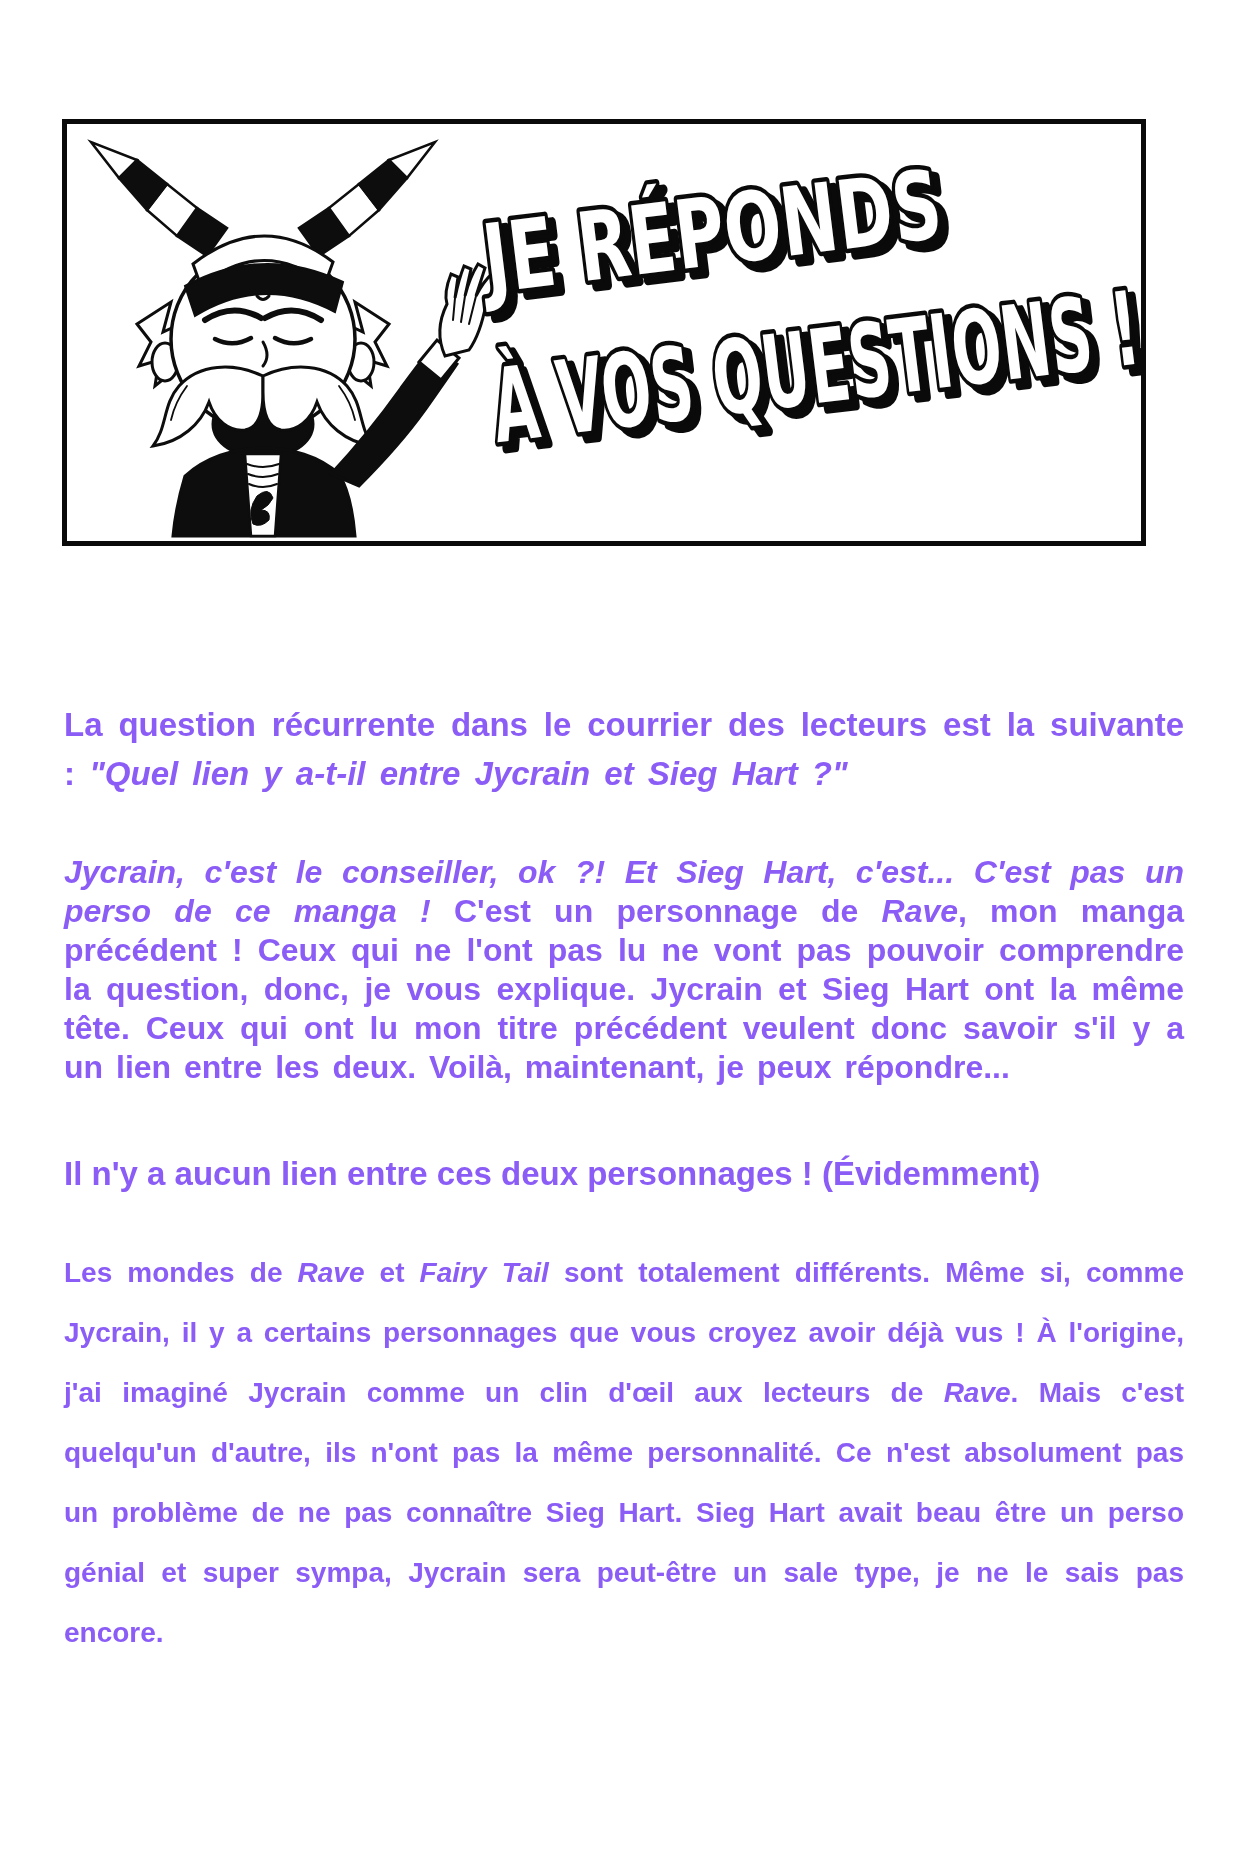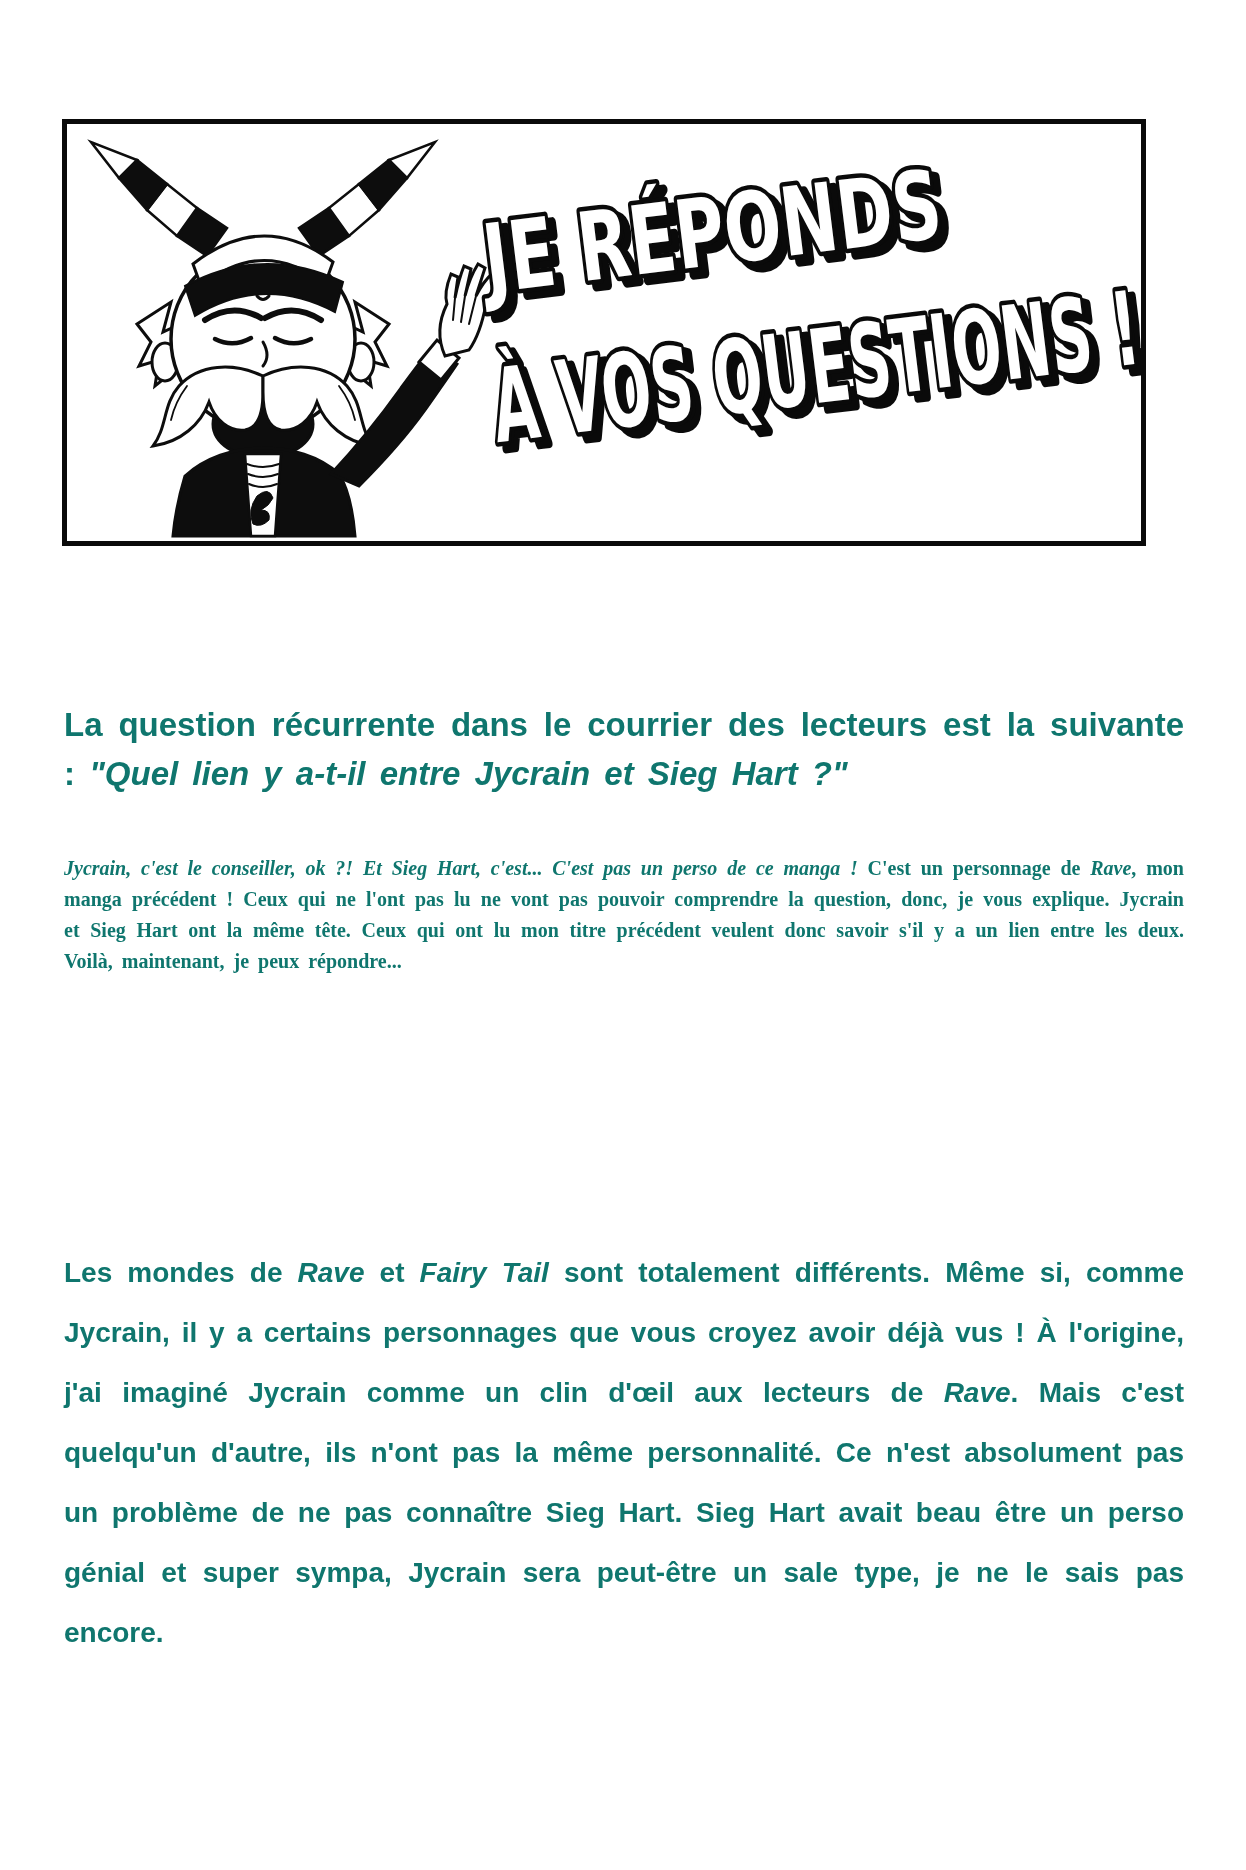--- a/index.html
+++ b/index.html
@@ -16,23 +16,23 @@
                  font-family:"DejaVu Sans", sans-serif; font-weight:800; }
   .title-shadow{ fill:#0a0a0a; stroke:#0a0a0a; stroke-width:10; stroke-linejoin:round;
                  font-family:"DejaVu Sans", sans-serif; font-weight:800; }
 
   .ink  { stroke:#0d0d0d; fill:none; stroke-linecap:round; }
   .fillw{ fill:#ffffff; stroke:#0d0d0d; }
   .fillb{ fill:#0d0d0d; stroke:#0d0d0d; }
 
   
   .para { position:absolute; left:64px; width:1120px; margin:0; text-align:justify;
-          color:#0f766e; font-weight:bold; }
+          color:#8b5cf6; font-weight:bold; }
   .intro { top:700px;  font-size:33px; line-height:49px; word-spacing:5px; }
-  .p1    { top:853px;  font-size:20px; line-height:31px; word-spacing:4px;font-family:Liberation Serif, serif; }
+  .p1    { top:853px;  font-size:32px; line-height:39px; word-spacing:4px; }
   .lead  { top:1151px; font-size:33px; line-height:46px; }
   .p2    { top:1243px; font-size:28px; line-height:60px; word-spacing:4px; }
   .it { font-style:italic; }
 </style>
 </head>
 <body>
 
 <div class="page">
 
   <div class="panel">
@@ -107,15 +107,16 @@
         <g transform="translate(748,240) rotate(-7)">
           <text class="title-shadow" x="7" y="46" text-anchor="middle" font-size="102" textLength="650" lengthAdjust="spacingAndGlyphs">À VOS QUESTIONS !</text>
           <text class="title-main" x="0" y="39" text-anchor="middle" font-size="102" textLength="650" lengthAdjust="spacingAndGlyphs">À VOS QUESTIONS !</text>
         </g>
       </g>
     </svg>
   </div>
 
   <p class="para intro"><span>La question récurrente dans le courrier des lecteurs est la suivante : </span><span class="it">"Quel lien y a-t-il entre Jycrain et Sieg Hart ?"</span></p>
   <p class="para p1"><span class="it">Jycrain, c'est le conseiller, ok ?! Et Sieg Hart, c'est... C'est pas un perso de ce manga ! </span><span>C'est un personnage de </span><span class="it">Rave</span><span>, mon manga précédent ! Ceux qui ne l'ont pas lu ne vont pas pouvoir comprendre la question, donc, je vous explique. Jycrain et Sieg Hart ont la même tête. Ceux qui ont lu mon titre précédent veulent donc savoir s'il y a un lien entre les deux. Voilà, maintenant, je peux répondre...</span></p>
+  <p class="para lead"><span>Il n'y a aucun lien entre ces deux personnages ! (Évidemment)</span></p>
   <p class="para p2"><span>Les mondes de </span><span class="it">Rave</span><span> et </span><span class="it">Fairy Tail</span><span> sont totalement différents. Même si, comme Jycrain, il y a certains personnages que vous croyez avoir déjà vus ! À l'origine, j'ai imaginé Jycrain comme un clin d'œil aux lecteurs de </span><span class="it">Rave</span><span>. Mais c'est quelqu'un d'autre, ils n'ont pas la même personnalité. Ce n'est absolument pas un problème de ne pas connaître Sieg Hart. Sieg Hart avait beau être un perso génial et super sympa, Jycrain sera peut-être un sale type, je ne le sais pas encore.</span></p>
 
 </div>
 
 </body></html>

